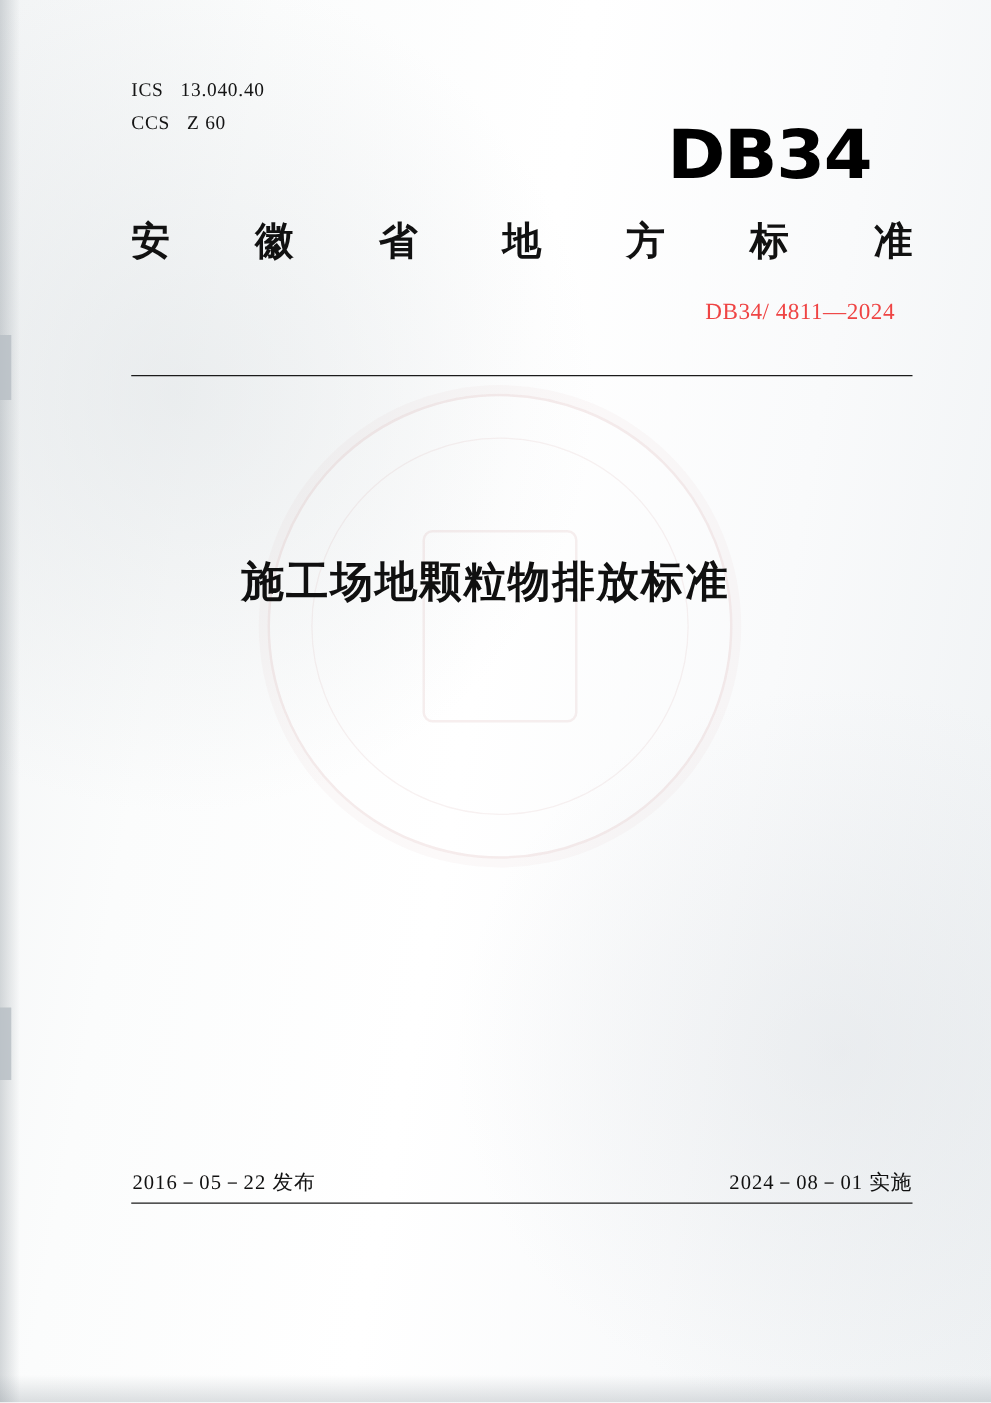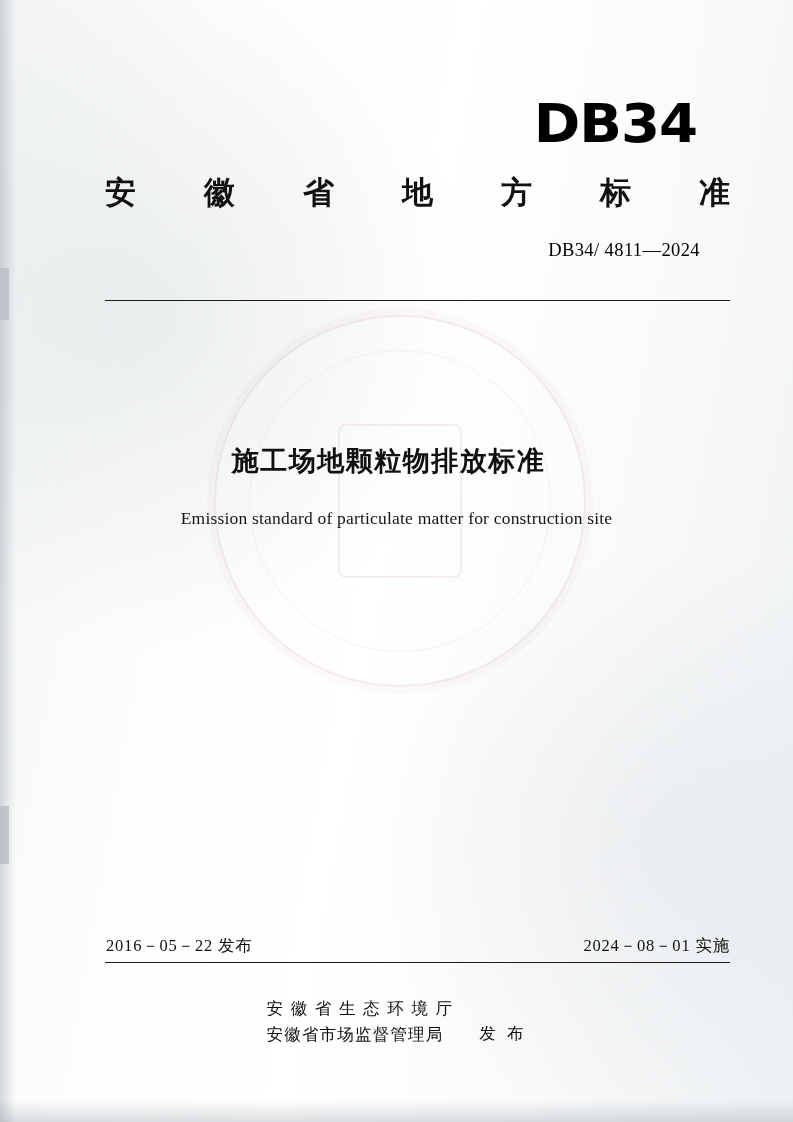--- a/index.html
+++ b/index.html
@@ -113,44 +113,44 @@
     font-size: 31px;
     font-weight: 700;
     color: #111;
     display: flex;
     justify-content: space-between;
   }
   .main-title span { display: inline-block; }
 
   .std-number {
     position: absolute;
-    right: 93px;
+    right: 77px;
     top: 240px;
     font-family: "Liberation Serif", serif;
     font-size: 18.5px;
     letter-spacing: .4px;
-    color: #000000;
+    color: #ef4444;
   }
 
   .rule-top {
     position: absolute;
     left: 105px;
     right: 63px;
     top: 300px;
     height: 0;
     border-top: 1.6px solid #1b1b1b;
   }
 
   .doc-title-cn {
     position: absolute;
     left: 0; right: 16px;
     top: 443px;
     text-align: center;
     font-family: "DejaVu Sans", sans-serif;
-    font-size: 27px;
+    font-size: 34px;
     font-weight: 700;
     letter-spacing: 1.5px;
     color: #101010;
   }
   .doc-title-en {
     position: absolute;
     left: 0; right: 0;
     top: 508px;
     text-align: center;
     font-family: "Liberation Serif", serif;
@@ -219,46 +219,48 @@
 <div class="page">
   <div class="scanedge-left"></div>
   <div class="scanedge-bottom"></div>
   <div class="scanmark m1"></div>
   <div class="scanmark m2"></div>
   <div class="watermark"></div>
 </div>
 
 <div class="content">
 
+  <div class="ics-block">
+    <div class="row">
+      <span class="label">ICS</span>
+      <span>13.040.40</span>
+    </div>
+    <div class="row">
+      <span class="label">CCS</span>
+      <span>Z 60</span>
+    </div>
+  </div>
 
   <div class="db-logo">DB34</div>
 
   <div class="main-title">
     <span>安</span>
     <span>徽</span>
     <span>省</span>
     <span>地</span>
     <span>方</span>
     <span>标</span>
     <span>准</span>
   </div>
 
   <div class="std-number">DB34/ 4811—2024</div>
 
   <div class="rule-top"></div>
 
   <div class="doc-title-cn">施工场地颗粒物排放标准</div>
-  <div class="doc-title-en">Emission standard of particulate matter for construction site</div>
 
   <div class="date-release">2016－05－22 发布</div>
   <div class="date-effective">2024－08－01 实施</div>
 
   <div class="rule-bottom"></div>
 
-  <div class="issuer-block">
-    <div class="issuer-names">
-      <div>安 徽 省 生 态 环 境 厅</div>
-      <div>安徽省市场监督管理局</div>
-    </div>
-    <div class="issuer-action">发 布</div>
-  </div>
 
 </div>
 
 </body></html>

